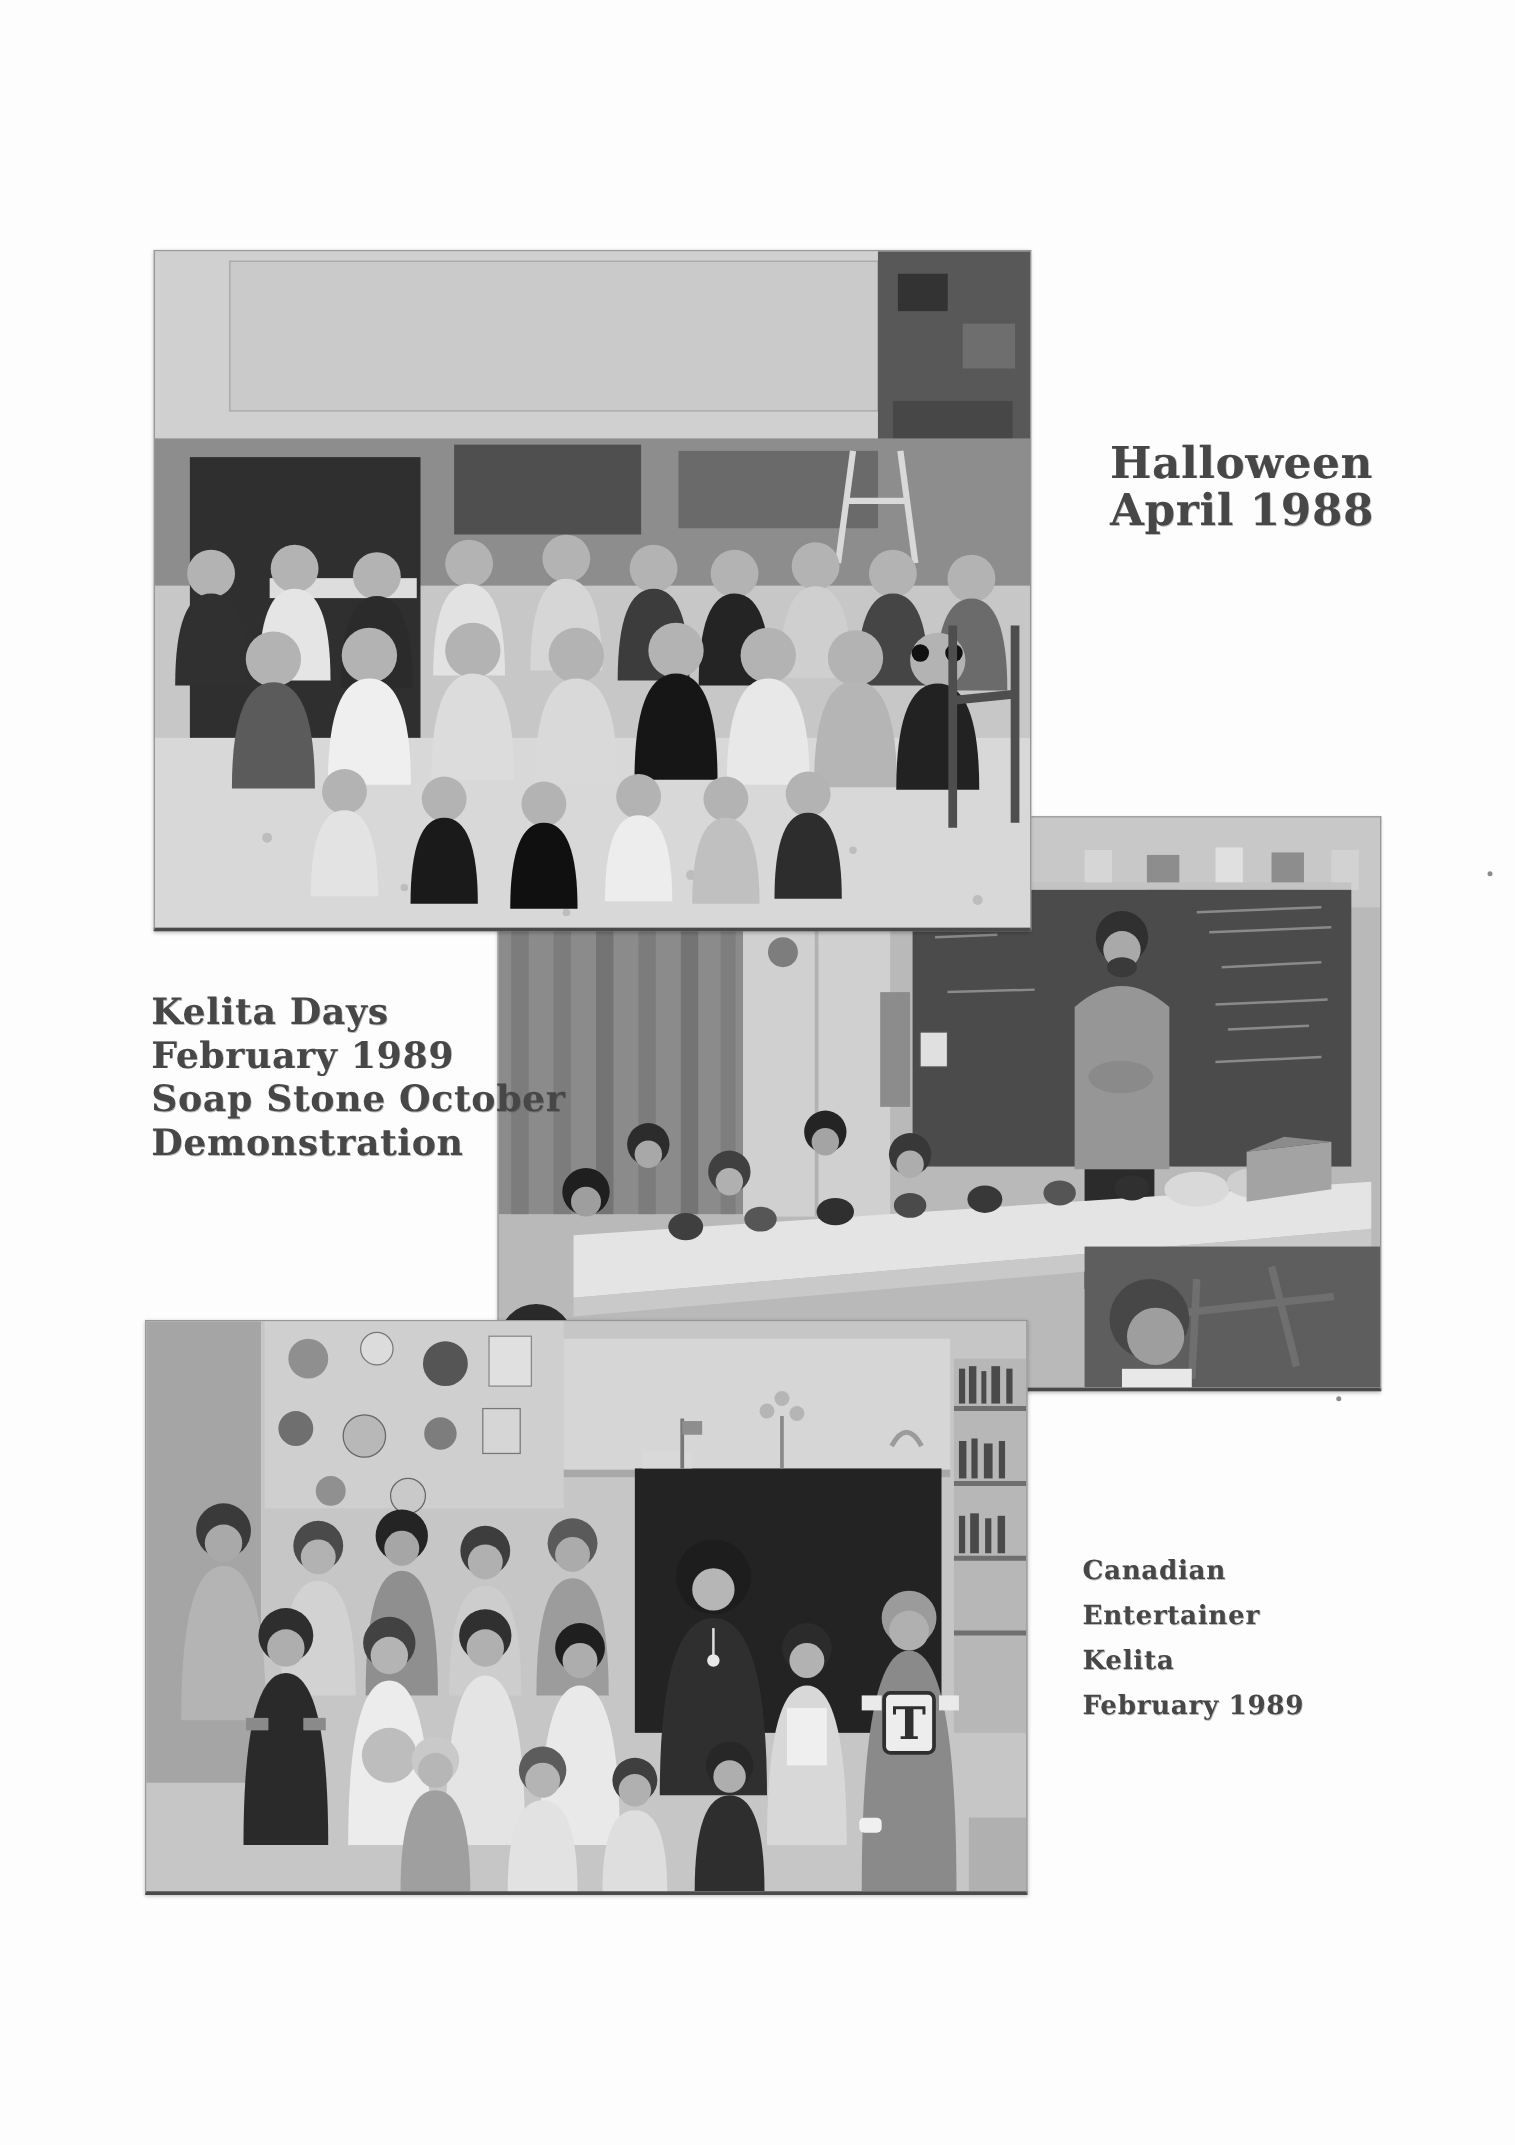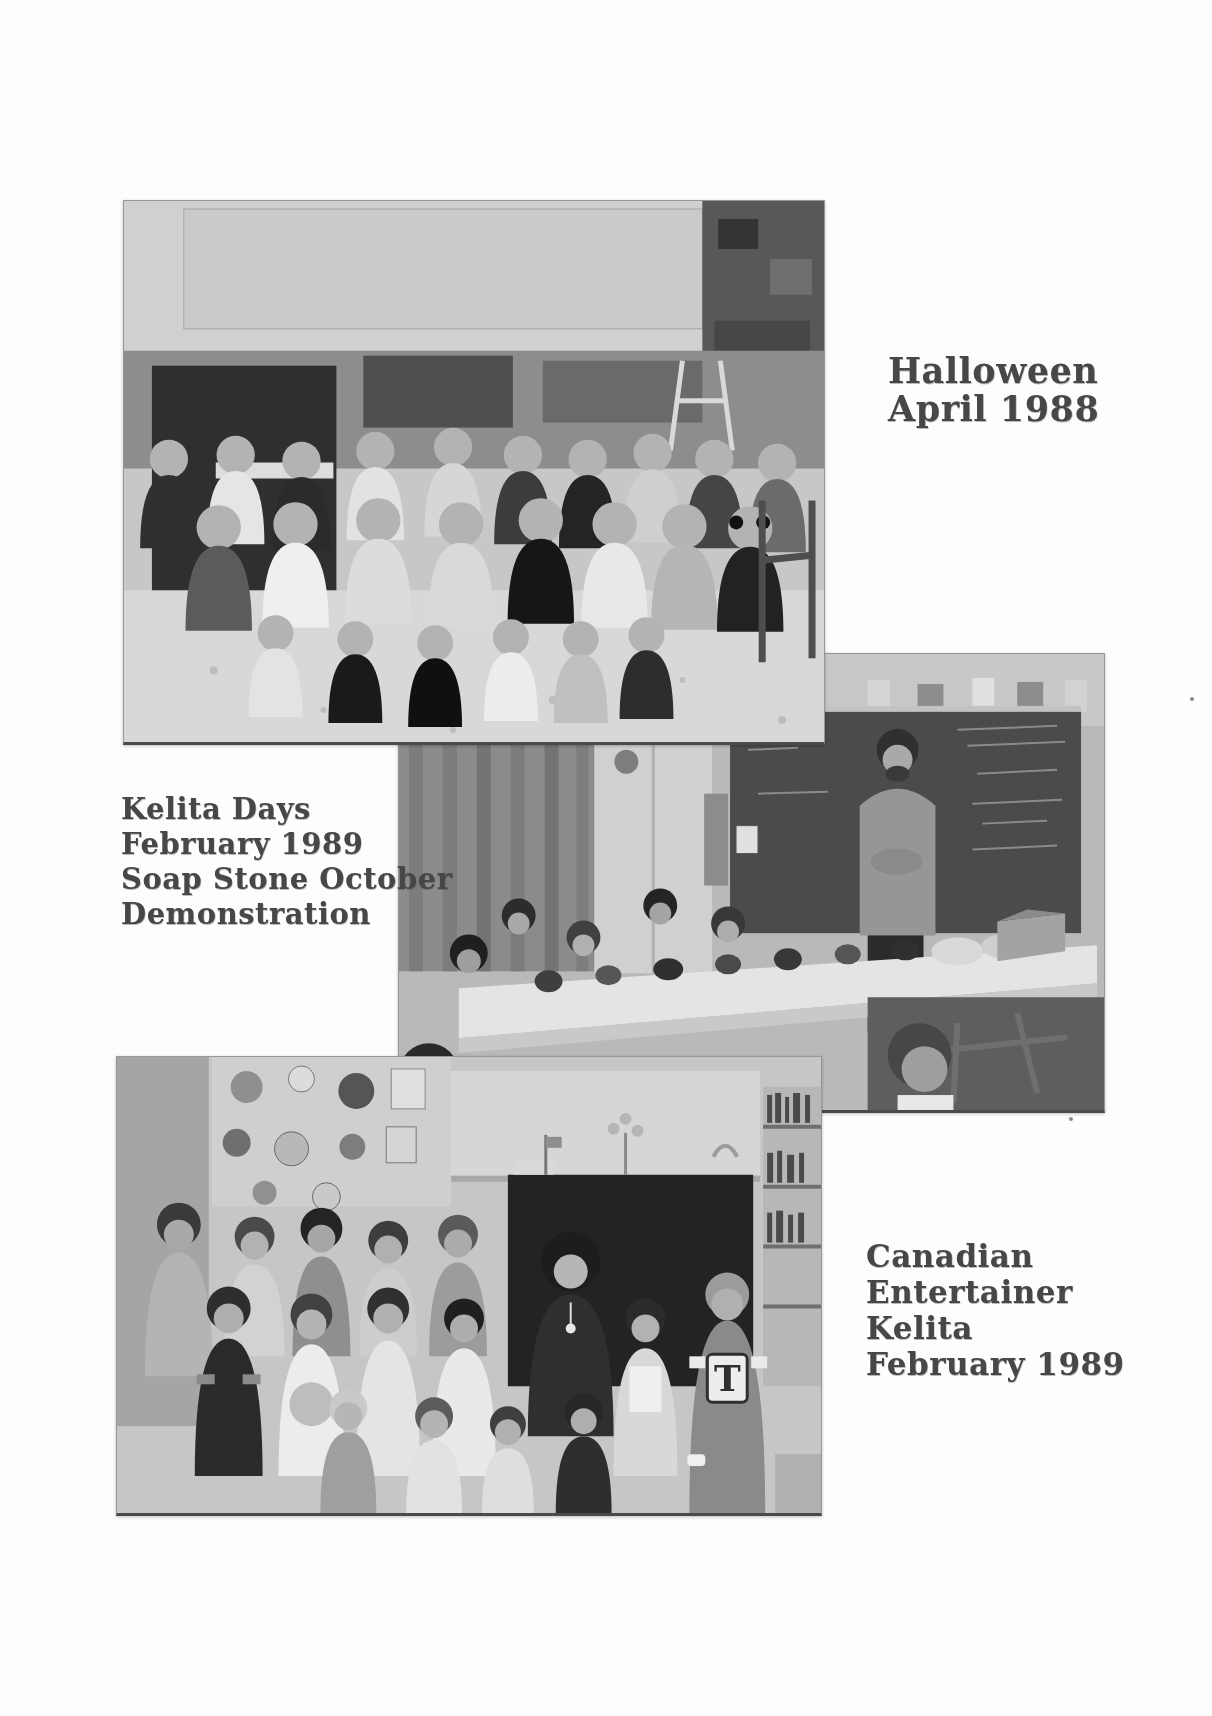--- a/index.html
+++ b/index.html
@@ -33,21 +33,21 @@
     position: absolute;
     z-index: 4;
     color: #474747;
     font-weight: 700;
     letter-spacing: 0.5px;
     text-shadow: 0.6px 0.6px 0 rgba(60,60,60,0.35);
     white-space: nowrap;
   }
   .caption-halloween { left: 872px; top: 352px;  font-size: 35px; line-height: 38px; margin-left: 16px; }
   .caption-inuit     { left: 121px; top: 792px;  font-size: 29px; line-height: 35px; }
-  .caption-kelita    { left: 866px; top: 1238px; font-size: 31px; line-height: 36px; }
+  .caption-kelita    { left: 866px; top: 1238px; font-size: 21px; line-height: 36px; }
 
   .speck {
     position: absolute;
     width: 4px; height: 4px;
     border-radius: 50%;
     background: #8a8a8a;
     z-index: 4;
   }
   .speck-1 { left: 1190px; top: 697px; }
   .speck-2 { left: 1069px; top: 1117px; }

